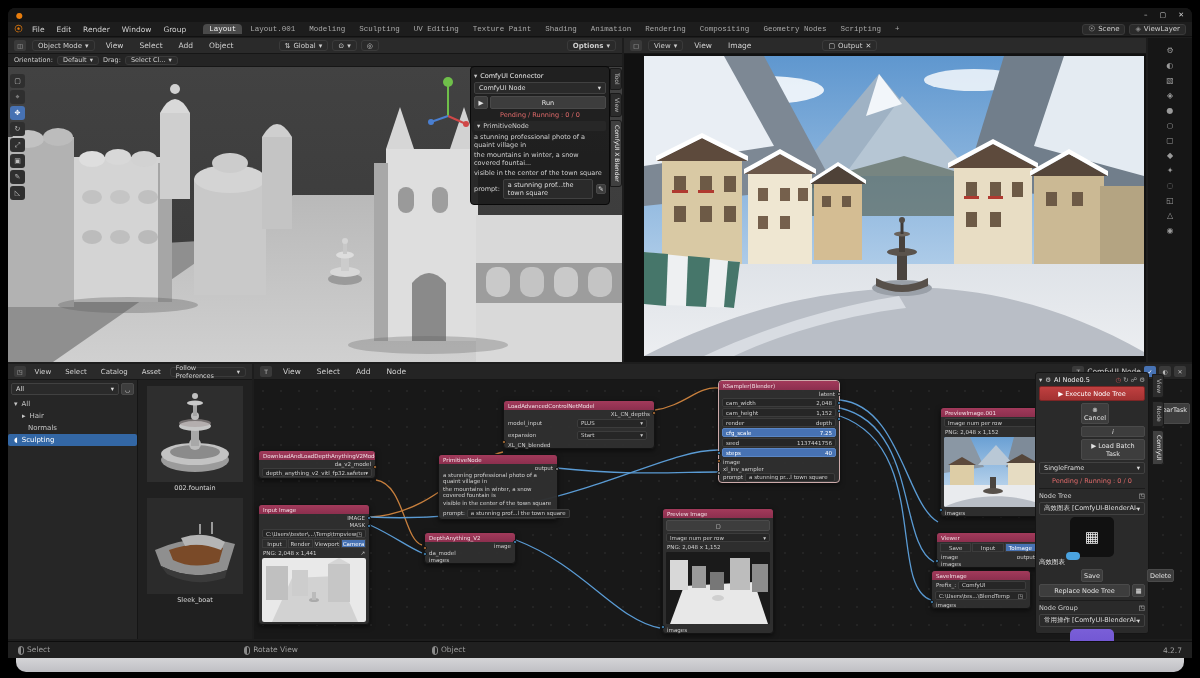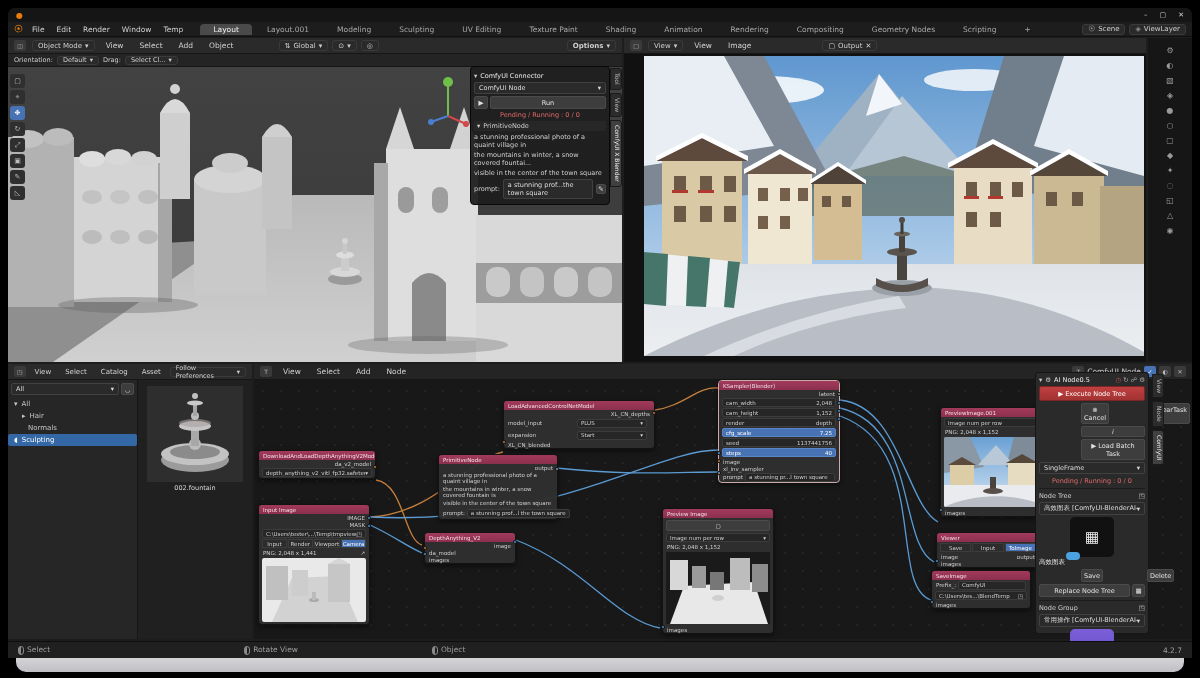--- a/index.html
+++ b/index.html
@@ -11,21 +11,21 @@
   #bezel { position:absolute; left:16px; top:658px; width:1168px; height:14px;
     background:linear-gradient(#d4d4d7,#bfbfc4); border-radius:0 0 10px 10px; }
   
   #titlebar { position:absolute; left:0; top:0; width:100%; height:14px; background:#151515;
     display:flex; align-items:center; padding:0 8px; font-size:7.5px; color:#b8b8b8; gap:6px; }
   #titlebar .winbtns { margin-left:auto; display:flex; gap:12px; color:#cfcfcf; font-size:7px; }
   
   #topbar { position:absolute; left:0; top:14px; width:100%; height:15px; background:#1d1d1d;
     border-bottom:1px solid #111; display:flex; align-items:center; font-size:7.5px; gap:2px; padding:0 6px; }
   .menu-item { padding:1px 5px; border-radius:3px; color:#d2d2d2; }
-  .ws-tab { padding:1px 13px; border-radius:4px 4px 0 0; color:#a9a9a9; }
+  .ws-tab { padding:1px 6px; border-radius:4px 4px 0 0; color:#a9a9a9;font-family:Liberation Mono, monospace; }
   .ws-tab.active { background:#4a4a4a; color:#f0f0f0; }
   .chip { background:#2a2a2a; border:1px solid #3a3a3a; border-radius:3px; padding:0 5px;
     font-size:7px; color:#cfcfcf; display:inline-flex; align-items:center; gap:3px; height:11px; }
   
   .editor-header { height:16px; background:#2a2a2a; border-bottom:1px solid #161616;
     display:flex; align-items:center; gap:6px; padding:0 6px; font-size:7.5px; color:#cdcdcd; }
   .hdr-icon { width:12px; height:11px; background:#3a3a3a; border-radius:2px; display:inline-flex;
     align-items:center; justify-content:center; font-size:6px; color:#bbb; }
   #viewport { position:absolute; left:0; top:30px; width:614px; height:324px; background:#ef4444; }
   #imageeditor { position:absolute; left:616px; top:30px; width:522px; height:324px; background:#1f1f1f; }
@@ -105,21 +105,21 @@
       <span>✕</span>
     </span>
   </div>
 
   <div id="topbar">
     <span style="color:#e87d0d;font-size:9px;margin-right:2px;">⦿</span>
     <span class="menu-item">File</span>
     <span class="menu-item">Edit</span>
     <span class="menu-item">Render</span>
     <span class="menu-item">Window</span>
-    <span class="menu-item">Temp</span>
+    <span class="menu-item">Group</span>
     <span style="width:8px"></span>
     <span class="ws-tab active">Layout</span>
     <span class="ws-tab">Layout.001</span>
     <span class="ws-tab">Modeling</span>
     <span class="ws-tab">Sculpting</span>
     <span class="ws-tab">UV Editing</span>
     <span class="ws-tab">Texture Paint</span>
     <span class="ws-tab">Shading</span>
     <span class="ws-tab">Animation</span>
     <span class="ws-tab">Rendering</span>
@@ -466,20 +466,34 @@
             <ellipse cx="48" cy="40" rx="16" ry="5" fill="#c6c6c6"></ellipse>
             <ellipse cx="48" cy="37" rx="16" ry="4" fill="#a89f9f" opacity=".6"></ellipse>
             <circle cx="48" cy="30" r="4" fill="#bdbdbd"></circle>
             <rect x="46" y="18" width="4" height="12" fill="#a5a5a5"></rect>
             <ellipse cx="48" cy="17" rx="8" ry="2.5" fill="#c9c9c9"></ellipse>
             <circle cx="48" cy="10" r="3" fill="#c0c0c0"></circle>
           </svg>
         </div>
         <div class="asset-label">002.fountain</div>
       </div>
+      <div class="asset-card">
+        <div class="asset-thumb">
+          <svg width="96" height="96" viewBox="0 0 96 96">
+            <rect width="96" height="96" fill="#2b2b2b"></rect>
+            <path d="M8,52 Q48,34 88,46 L80,72 Q46,84 14,68 Z" fill="#8f8f8f"></path>
+            <path d="M14,68 Q46,84 80,72 L78,80 Q48,90 20,76 Z" fill="#3a3a3a"></path>
+            <path d="M22,52 Q48,42 76,50 L72,64 Q46,72 26,62 Z" fill="#7a4a28"></path>
+            <path d="M34,40 Q58,32 78,44 L74,52 Q54,44 38,48 Z" fill="#b5b5b5"></path>
+            <rect x="52" y="26" width="2" height="10" fill="#9a9a9a"></rect>
+            <rect x="64" y="24" width="2" height="12" fill="#9a9a9a"></rect>
+          </svg>
+        </div>
+        <div class="asset-label">Sleek_boat</div>
+      </div>
     </div>
   </div>
 
   <div id="nodeeditor" style="background-image:radial-gradient(#242424 1px, transparent 1px);background-size:18px 18px;">
     <div class="editor-header" style="background:#242424;">
       <span class="hdr-icon">T</span>
       <span class="menu-item">View</span>
       <span class="menu-item">Select</span>
       <span class="menu-item">Add</span>
       <span class="menu-item">Node</span>

